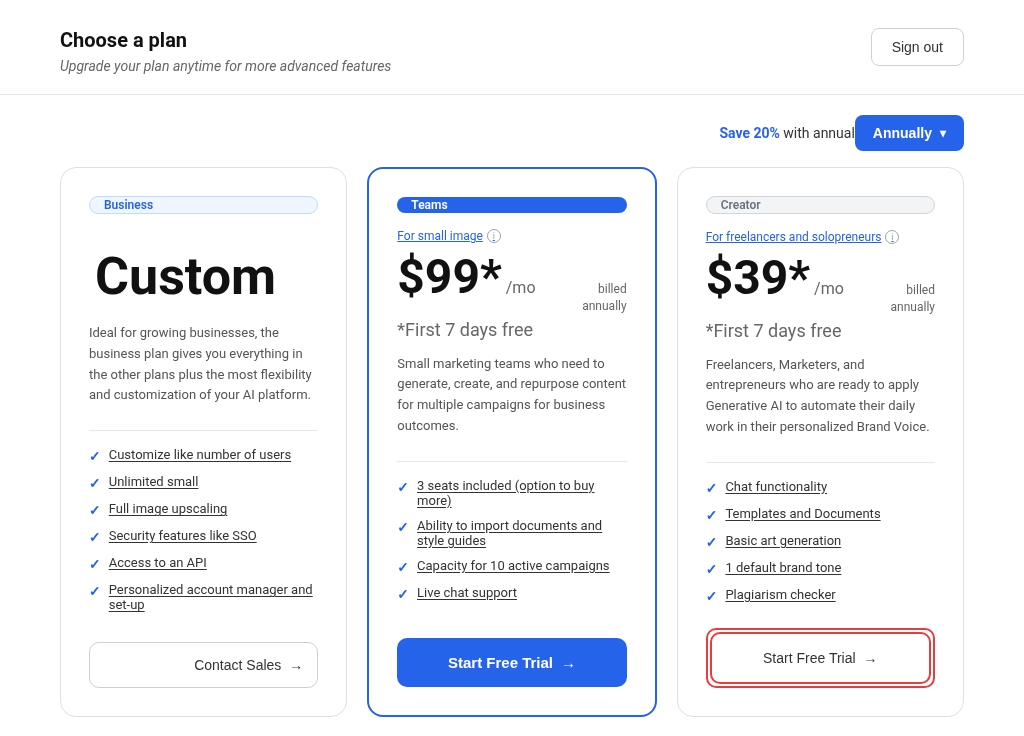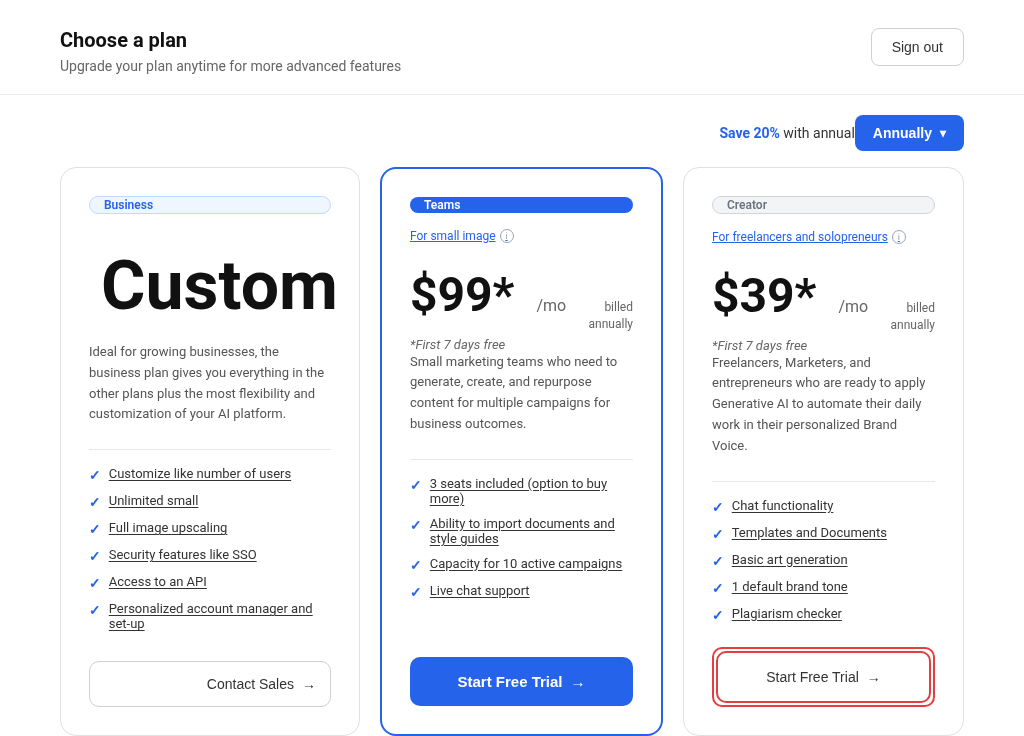--- a/index.html
+++ b/index.html
@@ -21,20 +21,21 @@
     .header-left h1 {
       font-size: 20px;
       font-weight: 700;
       color: #111111;
       margin-bottom: 6px;
     }
 
     .header-left p {
       font-size: 14px;
       color: #666666;
+      font-style: italic;
     }
 
     .sign-out-btn {
       border: 1px solid #d0d0d0;
       background: #ffffff;
       border-radius: 8px;
       padding: 10px 20px;
       font-size: 14px;
       font-weight: 500;
       color: #333333;
@@ -143,22 +144,22 @@
       display: inline-flex;
       align-items: center;
       justify-content: center;
       font-size: 9px;
       color: #9ca3af;
     }
 
     .price-row {
       display: flex;
       align-items: baseline;
-      gap: 22px;
-      margin: 24px 0 4px;
+      gap: 4px;
+      margin: 6px 0 4px;
     }
 
     .price-main {
       font-size: 48px;
       font-weight: 700;
       color: #111111;
       line-height: 1;
     }
 
     .price-per-mo {
@@ -168,23 +169,23 @@
 
     .price-billed {
       font-size: 12px;
       color: #666666;
       margin-left: auto;
       line-height: 1.4;
       text-align: right;
     }
 
     .first-free {
-      font-size: 13px;
+      font-size: 18px;
       color: #666666;
-      font-style: italic;
+      margin-bottom: 14px;
     }
 
     .plan-description {
       font-size: 13px;
       color: #555555;
       line-height: 1.6;
       margin-bottom: 20px;
     }
 
     .features-divider {
@@ -275,24 +276,24 @@
       gap: 8px;
     }
 
     .plan-card.creator .cta-area {
       border: 2px solid #e53e3e;
       border-radius: 10px;
       padding: 2px;
     }
 
     .custom-price {
-      font-size: 68px;
+      font-size: 52px;
       font-weight: 700;
       color: #111111;
-      margin: 16px 12px 16px;
+      margin: 16px 6px 16px;
     }
   </style>
 </head>
 <body>
 
 <div class="page-header">
   <div class="header-left">
     <h1>Choose a plan</h1>
     <p>Upgrade your plan anytime for more advanced features</p>
   </div>

